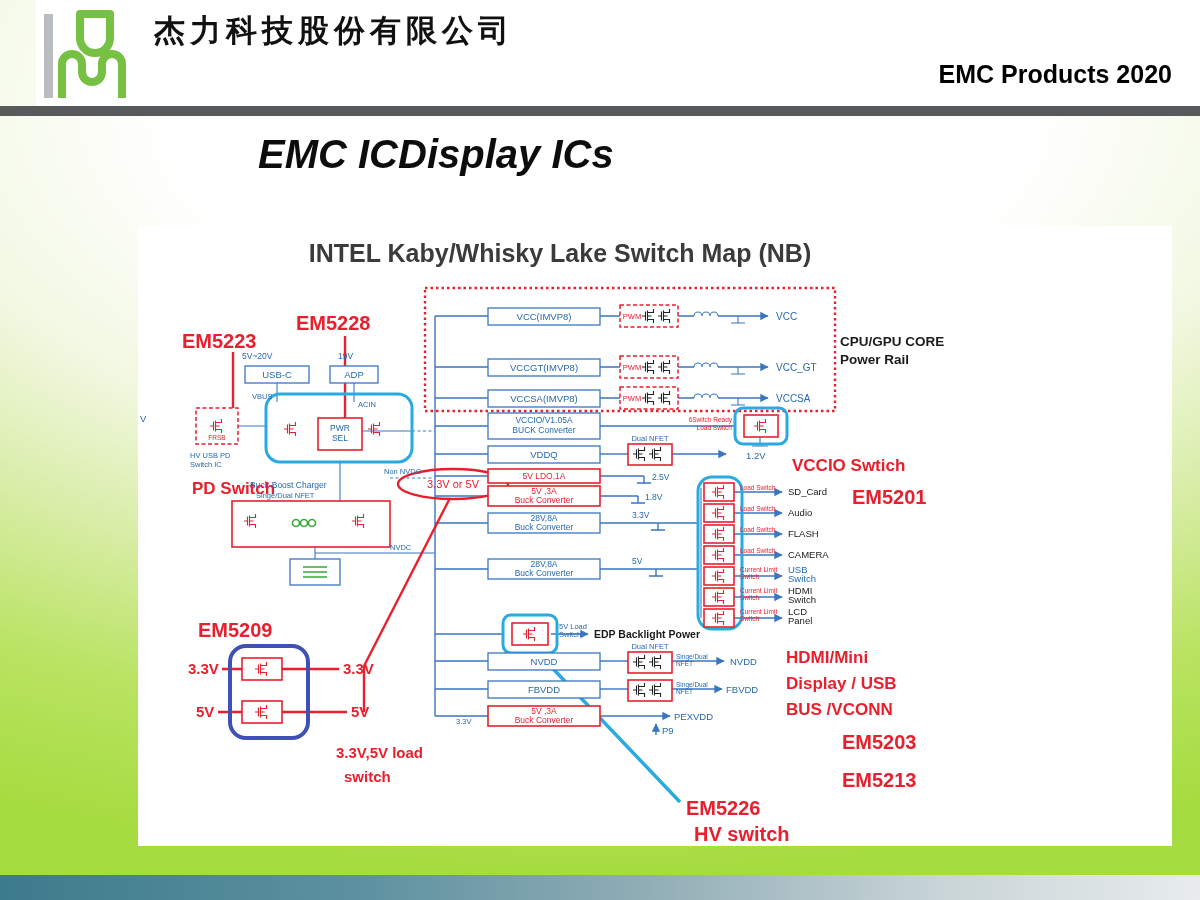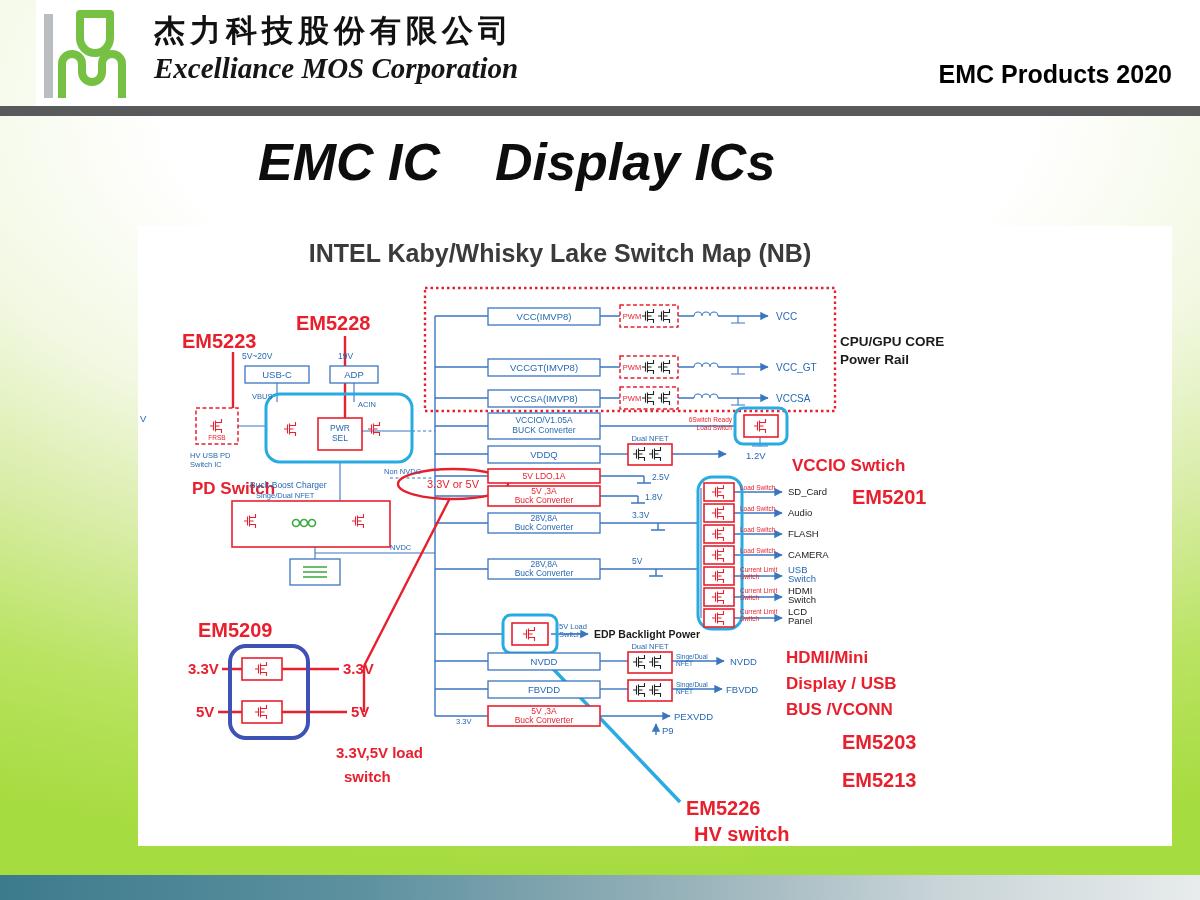--- a/index.html
+++ b/index.html
@@ -5,21 +5,21 @@
   html,body{margin:0;padding:0;background:#888;}
   .slide{position:relative;width:1200px;height:900px;overflow:hidden;
     background:radial-gradient(120% 85% at 50% 12%, #ffffff 0%, #ffffff 30%, #f2f8e2 48%, #d9eda8 64%, #b9e361 82%, #a5dc3f 100%);
     font-family:"Liberation Sans",sans-serif;}
   .header{position:absolute;top:0;left:0;right:0;height:106px;background:#ffffff;margin-left:36px;}
   .logo{position:absolute;left:6px;top:6px;}
   .company-cn{position:absolute;left:118px;top:10px;font-size:31px;font-weight:bold;letter-spacing:5px;color:#111;font-family:"DejaVu Sans",sans-serif;}
   .company-en{position:absolute;left:118px;top:52px;font-size:29px;font-weight:bold;font-style:italic;color:#161616;font-family:"Liberation Serif",serif;}
   .banner{position:absolute;right:28px;top:60px;font-size:25px;font-weight:bold;color:#000;}
   .divider{position:absolute;top:106px;left:0;right:0;height:10px;background:#58595b;}
-  .slide-title{position:absolute;left:258px;top:132px;display:flex;gap:55px;font-size:52px;font-weight:bold;font-style:italic;color:#0d0d0d;}
+  .slide-title{position:absolute;left:258px;top:132px;display:flex;font-size:40px;font-weight:bold;font-style:italic;color:#0d0d0d;}
   .panel{position:absolute;left:138px;top:226px;width:1034px;height:620px;background:#ffffff;}
   .panel svg{position:absolute;inset:0;}
   .bottom-bar{position:absolute;left:0;right:0;bottom:0;height:25px;
     background:linear-gradient(90deg,#3c7b8c 0%,#5d91a0 30%,#93afb7 55%,#c8d4d7 78%,#e8eced 100%);}
   
   text{font-family:"Liberation Sans",sans-serif;}
   .tb{fill:#2669b2}.tr{fill:#e8202e}.tk{fill:#1a1a1a}
   .f6{font-size:6.5px}.f7{font-size:7.5px}.f8{font-size:8.5px}.f9{font-size:9.5px}
   .f10{font-size:10.5px}.f11{font-size:11px}
   .rail{font-size:10px;fill:#2669b2}
@@ -51,21 +51,20 @@
 
 <div class="slide">
 
   <div class="header">
     <svg class="logo" width="104" height="98" viewBox="0 0 104 98">
       <rect x="2" y="8" width="9" height="84" fill="#b9bdc0"></rect>
       <path d="M38 8 h30 v24 a15 15 0 0 1 -30 0 z" fill="none" stroke="#76c043" stroke-width="8" stroke-linejoin="round"></path>
       <path d="M20 92 V58 a10 10 0 0 1 20 0 v8 a10 10 0 0 0 20 0 v-8 a10 10 0 0 1 20 0 V92" fill="none" stroke="#76c043" stroke-width="8"></path>
     </svg>
     <div class="company-cn">杰力科技股份有限公司</div>
-    <div class="company-en">Excelliance MOS Corporation</div>
     <div class="banner">EMC Products 2020</div>
   </div>
   <div class="divider"></div>
 
   <div class="slide-title">
     <span>EMC IC</span>
     <span>Display ICs</span>
   </div>
 
   <div class="panel">

